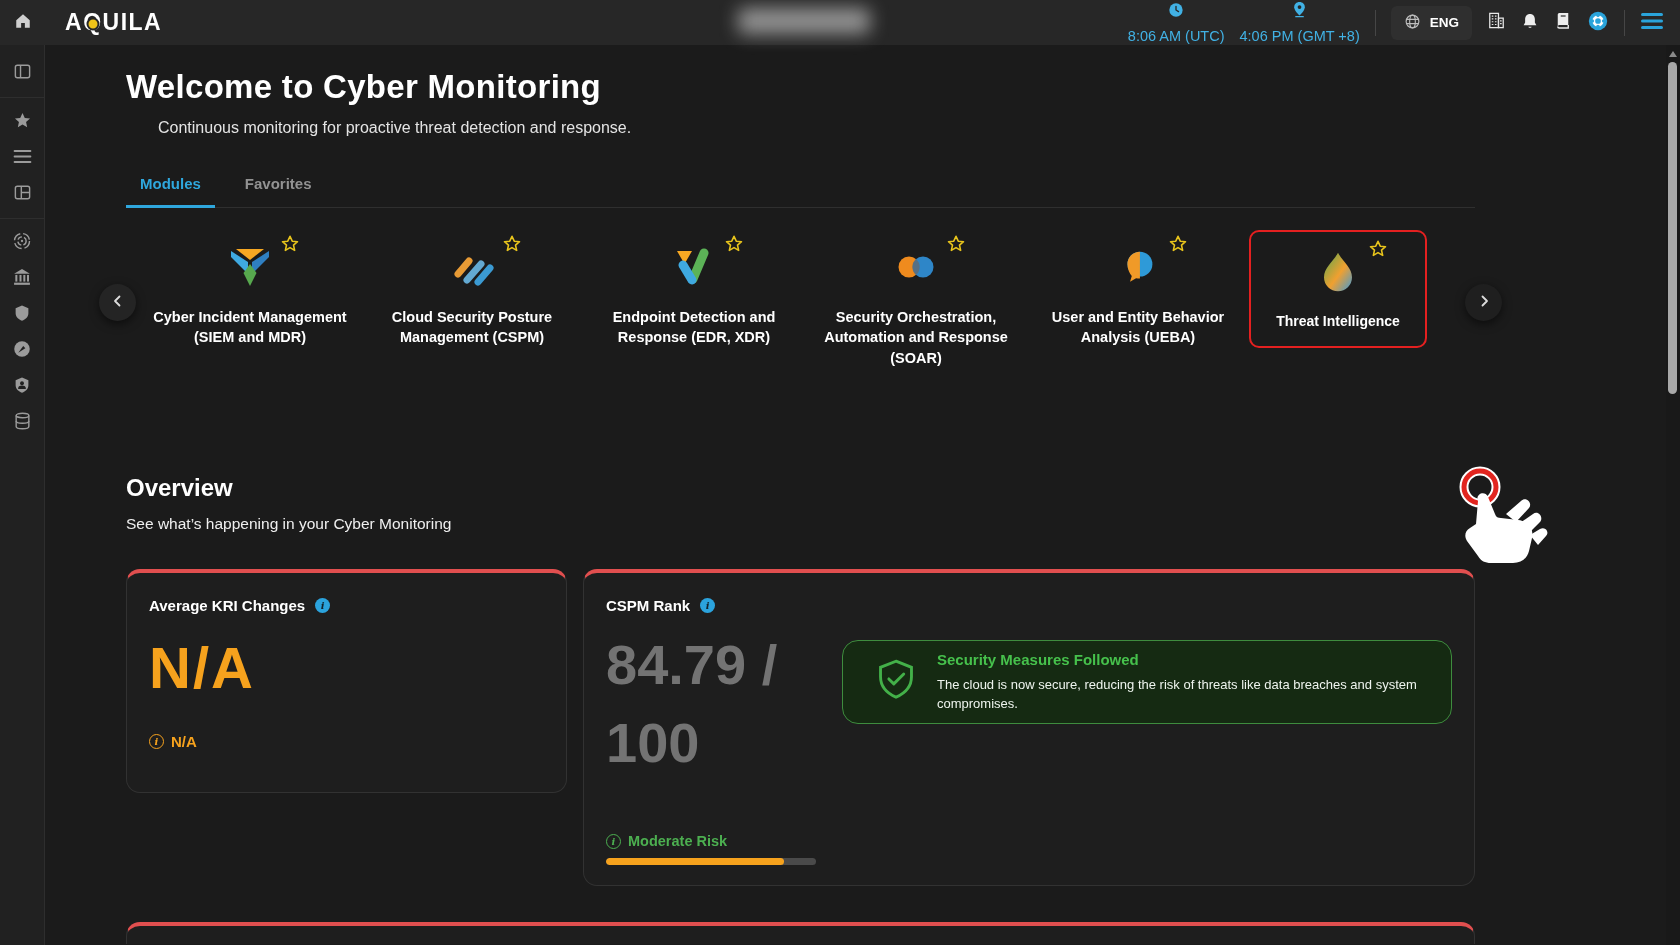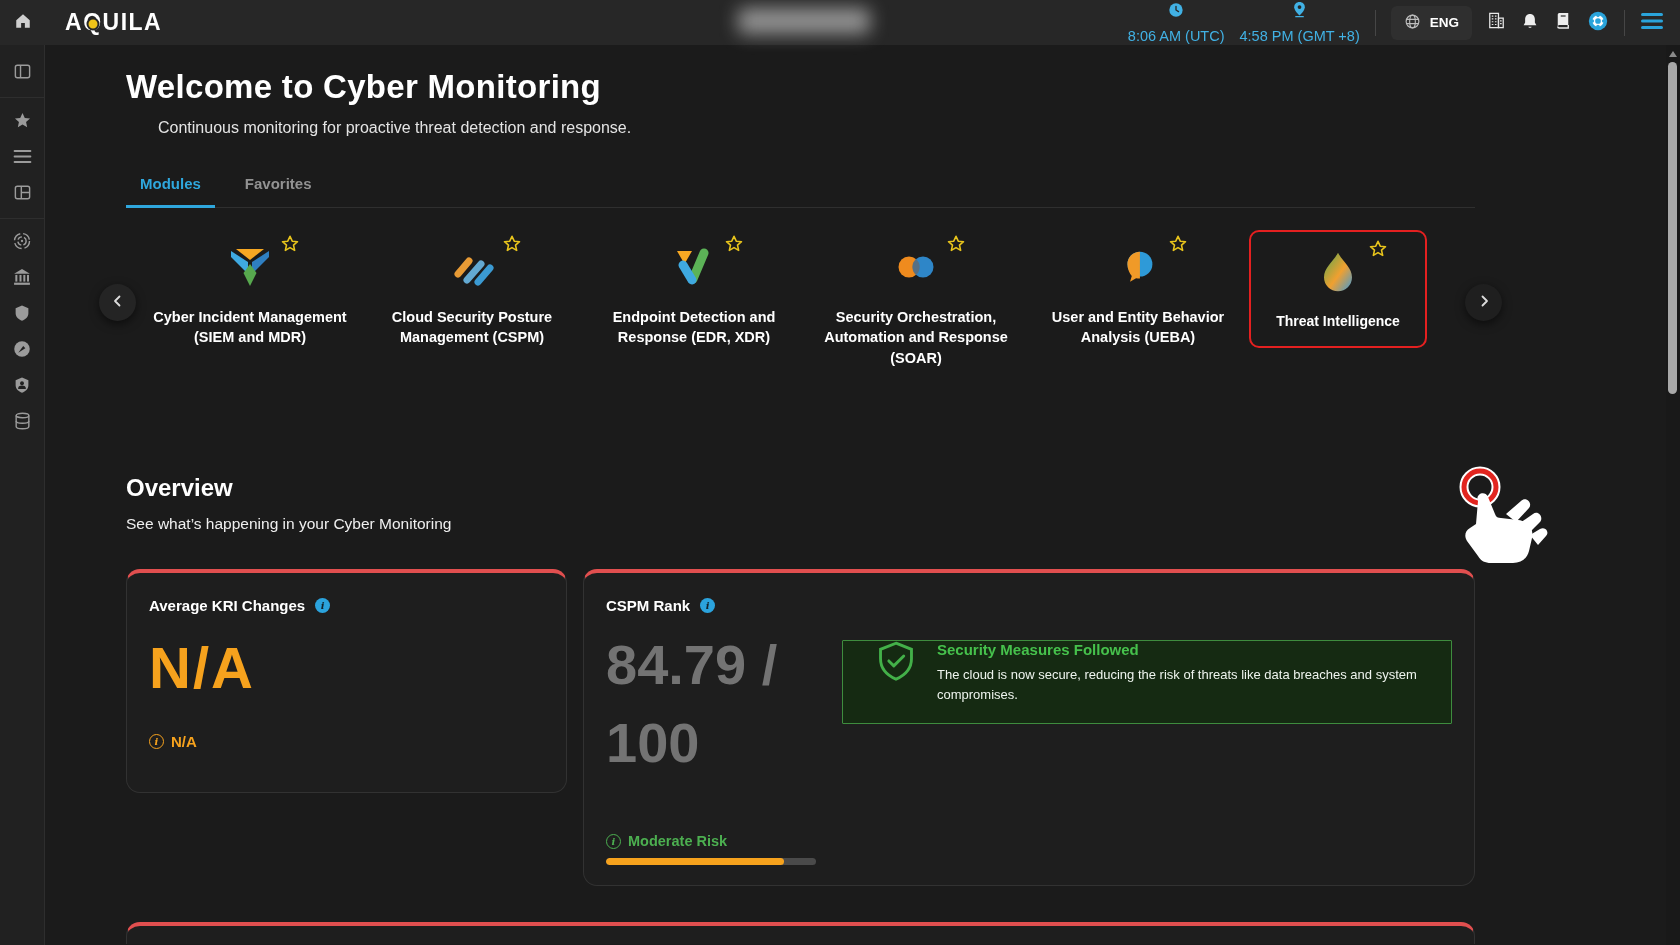--- a/index.html
+++ b/index.html
@@ -53,21 +53,21 @@
   .card { background:#1e1e1e; border:1px solid #323232; border-top:4px solid #e14f4f; border-radius:14px; padding:24px 22px; }
   .card-kri { width:441px; height:224px; }
   .card-cspm { width:892px; height:317px; position:relative; }
   .card-head { display:flex; align-items:center; gap:10px; font-size:15px; font-weight:bold; }
   .info-dot { width:15px; height:15px; border-radius:50%; background:#2ba3dd; color:#12242e; font-size:10px; font-weight:bold; display:flex; align-items:center; justify-content:center; cursor:pointer; font-family:"DejaVu Serif", serif; font-style:italic; }
   .kri-value { margin-top:20px; font-size:58px; font-weight:bold; color:#f6a21d; letter-spacing:2px; }
   .kri-foot { margin-top:32px; display:flex; align-items:center; gap:7px; color:#f6a21d; font-size:15px; font-weight:bold; }
   .info-ring { width:15px; height:15px; border:1.5px solid currentColor; border-radius:50%; font-size:10px; display:flex; align-items:center; justify-content:center; font-family:"DejaVu Serif", serif; font-style:italic; flex:0 0 auto; }
   .cspm-body { display:flex; margin-top:12px; }
   .cspm-score { width:220px; font-size:56px; font-weight:bold; color:#737373; line-height:1.4; }
-  .banner { margin-left:16px; margin-top:14px; flex:1; height:84px; background:#152a12; border:1px solid #3e8c3e; border-radius:1px; display:flex; gap:22px; padding:0 26px 0 34px; }
+  .banner { margin-left:16px; margin-top:14px; flex:1; height:84px; background:#152a12; border:1px solid #3e8c3e; border-radius:16px; display:flex; align-items:center; gap:22px; padding:0 26px 0 34px; }
   .banner-title { font-size:15px; font-weight:bold; color:#46c14c; }
   .banner-text { margin-top:7px; font-size:13px; color:#eef4ee; line-height:1.5; max-width:560px; }
   .risk-row { position:absolute; left:22px; bottom:20px; }
   .risk-label { display:flex; align-items:center; gap:7px; color:#4caf50; font-size:14.5px; font-weight:bold; }
   .risk-bar { margin-top:9px; width:210px; height:7px; background:#4a4a4a; border-radius:4px; overflow:hidden; }
   .risk-fill { height:100%; background:#f6a21d; border-radius:4px; }
   .card-sliver { margin-top:36px; width:1349px; height:22px; background:#1e1e1e; border:1px solid #323232; border-bottom:none; border-top:4px solid #e14f4f; border-radius:14px 14px 0 0; }
   
   .scrollbar { position:absolute; right:0; top:45px; bottom:0; width:14px; background:#191919; z-index:7; }
   .scroll-up { position:absolute; top:3px; left:0; width:14px; height:12px; display:flex; align-items:center; justify-content:center; cursor:pointer; }
@@ -104,21 +104,21 @@
       <span>8:06 AM (UTC)</span>
     </div>
     <div class="time-item">
       <span>
         <svg width="15" height="17" viewBox="0 0 24 26">
             <path d="M12 1 C7 1 3.5 4.6 3.5 9.2 C3.5 14.8 12 22.5 12 22.5 S20.5 14.8 20.5 9.2 C20.5 4.6 17 1 12 1 Z" fill="#41b1e4"></path>
             <circle cx="12" cy="9" r="3" fill="#272727"></circle>
             <path d="M6 24.5 H18" stroke="#41b1e4" stroke-width="2" stroke-linecap="round"></path>
           </svg>
       </span>
-      <span>4:58 PM (GMT +8)</span>
+      <span>4:06 PM (GMT +8)</span>
     </div>
     <div class="vdiv"></div>
     <div class="lang-btn">
       <span>
         <svg width="17" height="17" viewBox="0 0 24 24" fill="none" stroke="#bdbdbd" stroke-width="1.6">
             <circle cx="12" cy="12" r="9"></circle>
             <ellipse cx="12" cy="12" rx="4" ry="9"></ellipse>
             <path d="M3.5 9 H20.5 M3.5 15 H20.5"></path>
           </svg>
       </span>

